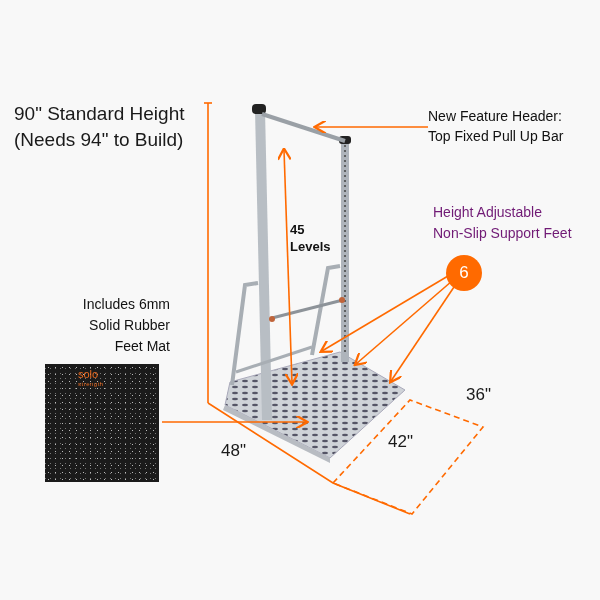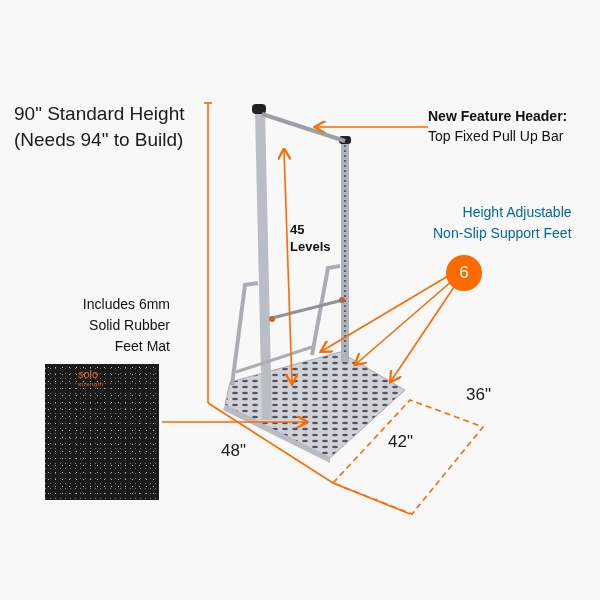--- a/index.html
+++ b/index.html
@@ -1,26 +1,26 @@
 <!DOCTYPE html>
 <html><head>
 <meta charset="utf-8">
 <style>
   html, body { margin:0; padding:0; }
   body { width:600px; height:600px; background:#f8f8f8; position:relative; overflow:hidden;
          font-family:"Liberation Sans", sans-serif; color:#111; }
   .abs { position:absolute; }
   .title-left { left:14px; top:101px; font-size:19px; line-height:26px; color:#1a1a1a; }
   .feat-hdr { left:428px; top:106px; font-size:14px; line-height:20px; }
-  .feat-hdr b { font-weight:bold; display:block; }
-  .feet-txt { left:433px; top:202px; font-size:14px; line-height:21px; color:#0369a1;text-align:right; }
+  .feat-hdr b { font-weight:normal; display:block; }
+  .feet-txt { left:433px; top:202px; font-size:14px; line-height:21px; color:#701a75; }
   .badge { left:446px; top:255px; width:36px; height:36px; border-radius:50%; background:#ff6a00;
            color:#fff; font-size:17px; display:flex; align-items:center; justify-content:center; }
   .mat-txt { left:40px; top:294px; width:130px; text-align:right; font-size:14px; line-height:21px; }
-  .mat { left:45px; top:364px; width:114px; height:136px; background:#1b1b1b;
+  .mat { left:45px; top:364px; width:114px; height:118px; background:#1b1b1b;
          background-image:
           radial-gradient(#bbb 0.6px, transparent 0.9px),
           radial-gradient(#777 0.6px, transparent 0.9px);
          background-size:7px 7px, 5px 5px; background-position:0 0, 3px 2px; }
   .mat-logo { left:33px; top:5px; font-size:11px; color:#e8691f; line-height:10px; text-align:left; }
   .mat-logo small { display:block; font-size:6px; letter-spacing:0.5px; }
   .levels { left:290px; top:221px; font-size:13px; font-weight:bold; line-height:17px; }
   .dim { font-size:17px; color:#1a1a1a; }
 </style>
 </head>

